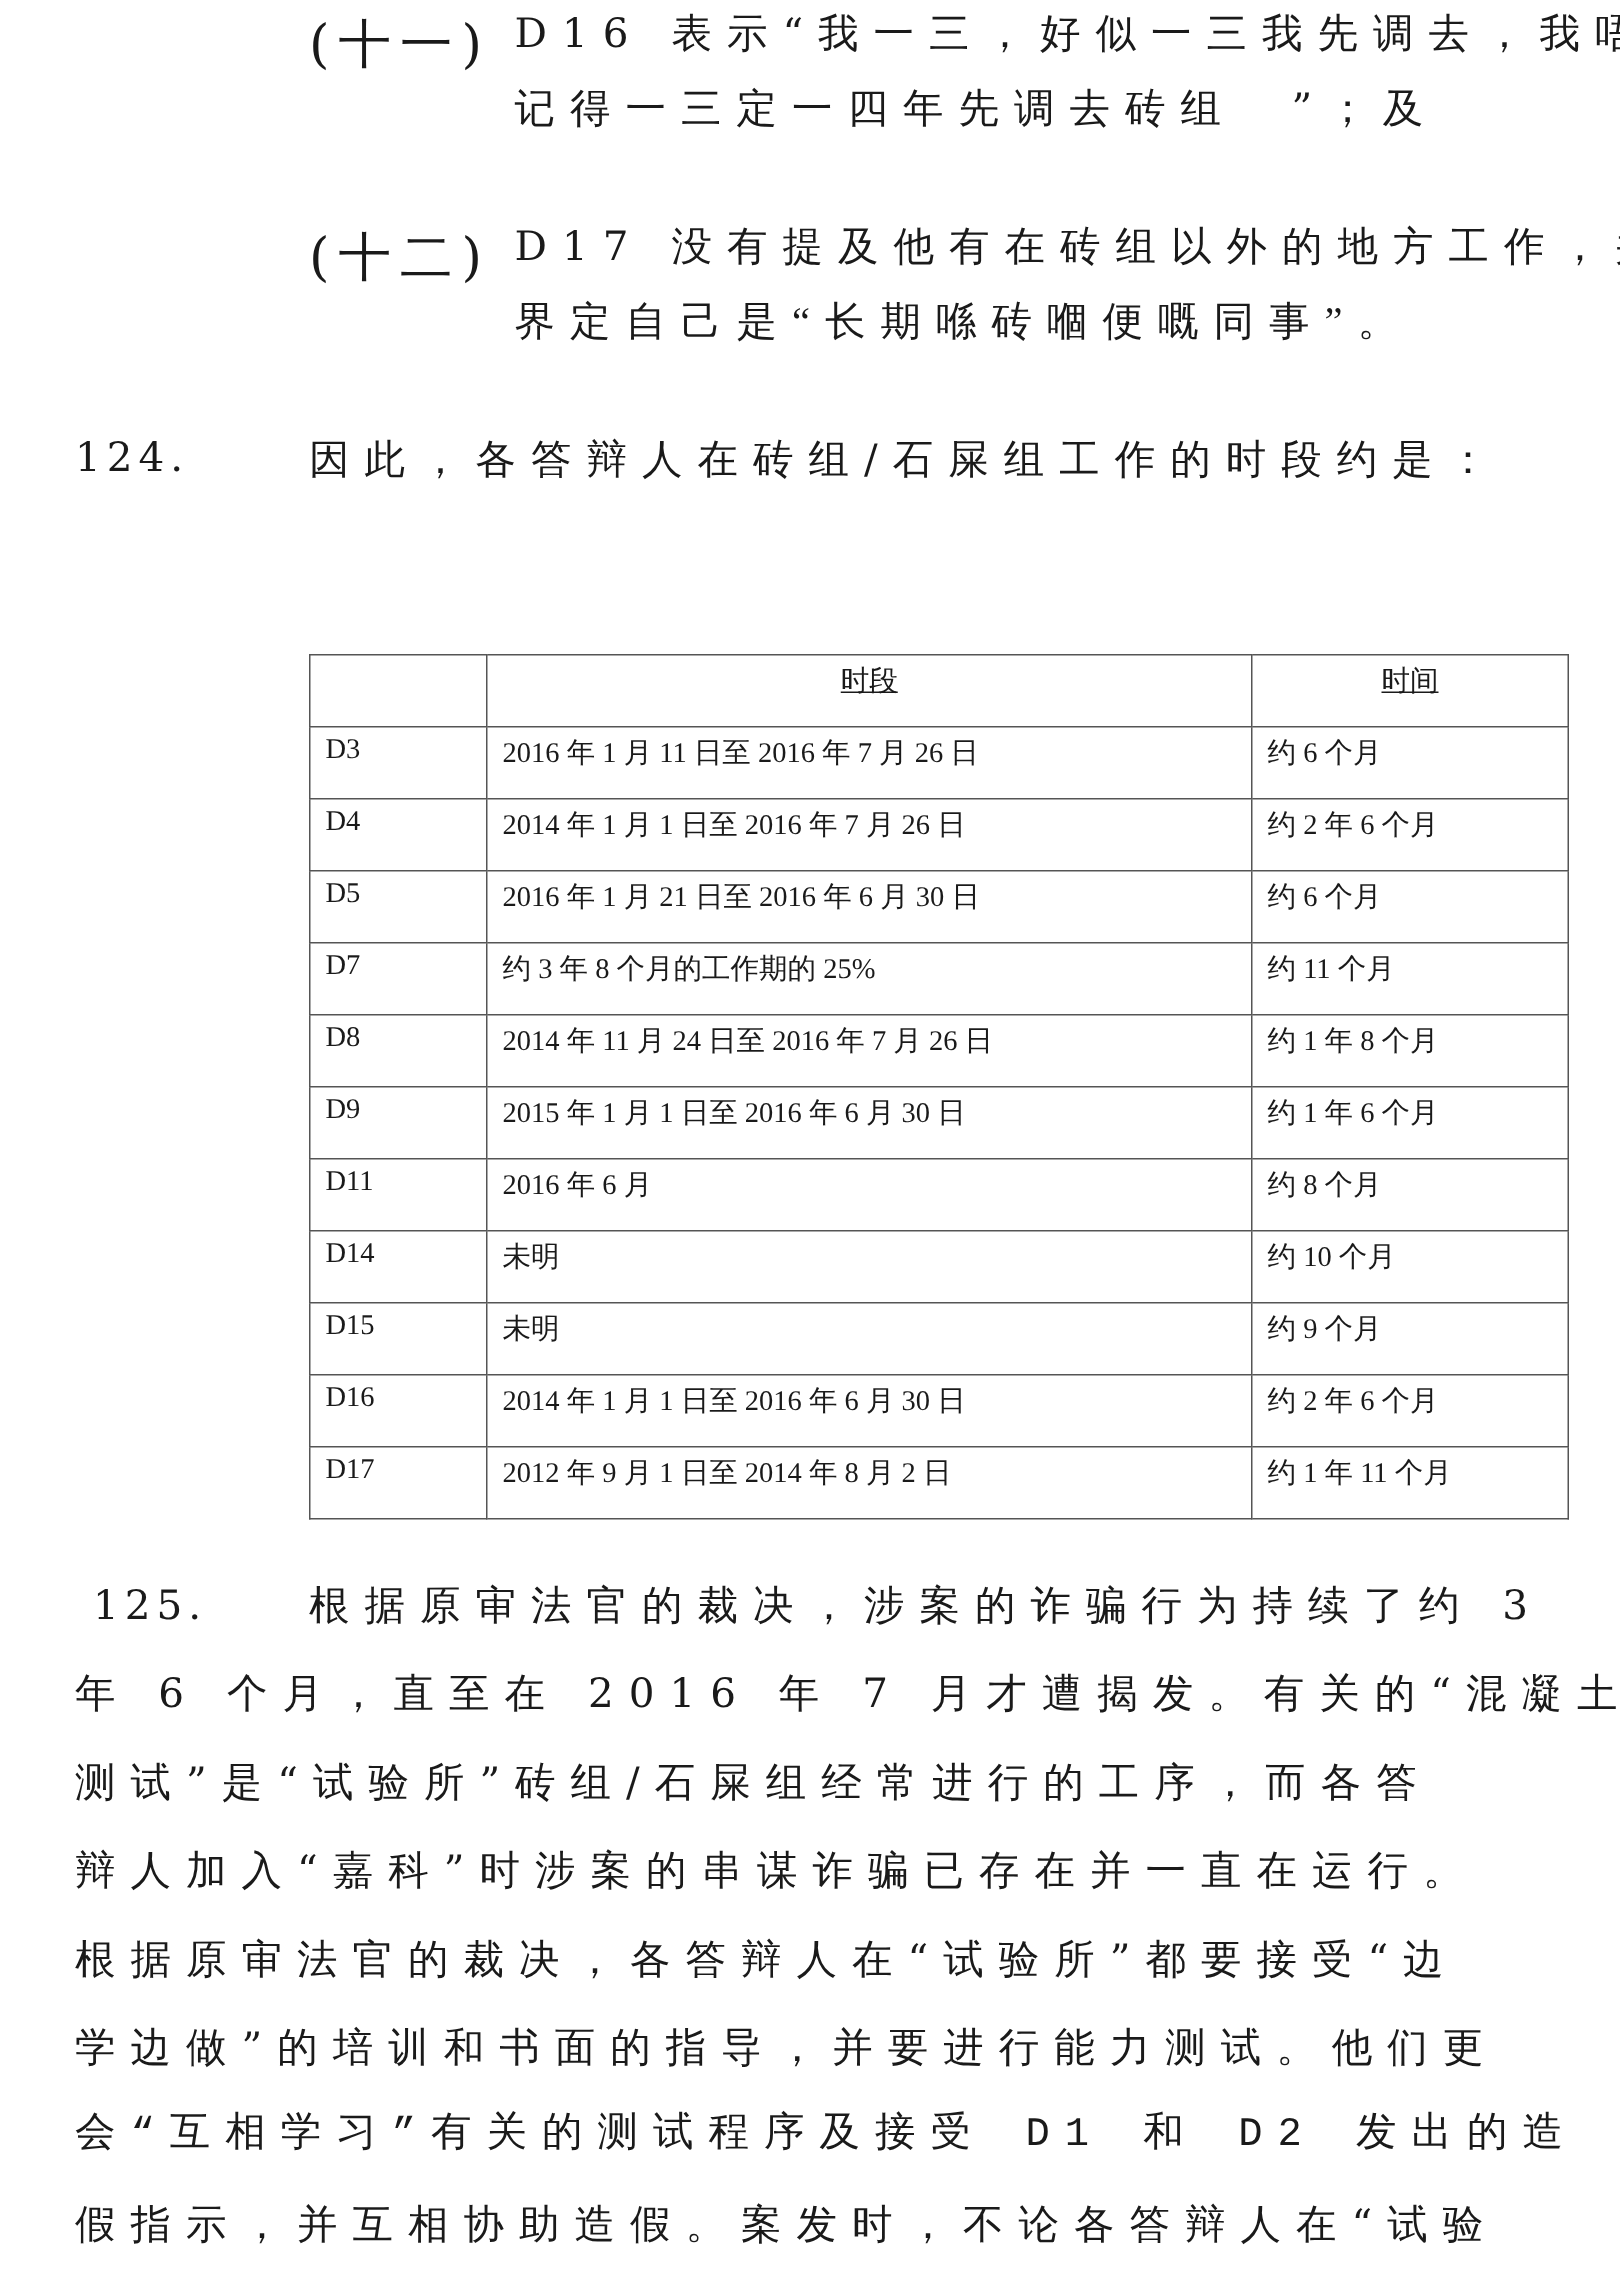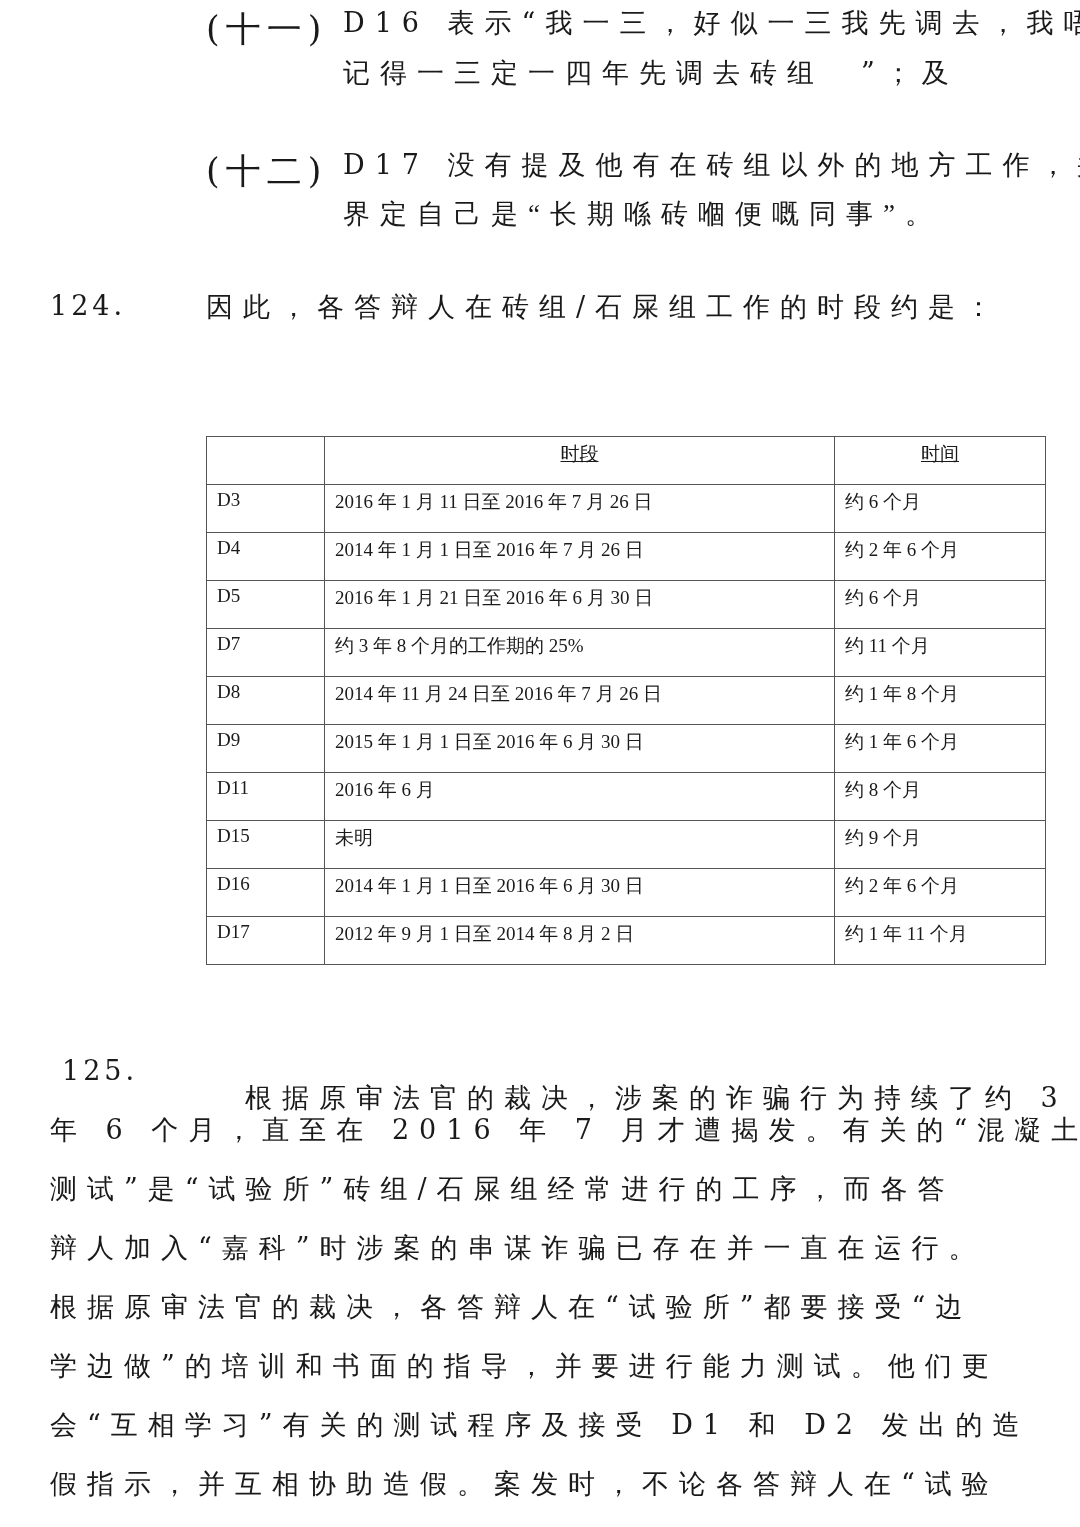--- a/index.html
+++ b/index.html
@@ -72,40 +72,45 @@
         <td>D9</td>
         <td>2015 年 1 月 1 日至 2016 年 6 月 30 日</td>
         <td>约 1 年 6 个月</td>
       </tr>
     <tr>
         <td>D11</td>
         <td>2016 年 6 月</td>
         <td>约 8 个月</td>
       </tr>
     <tr>
+        <td>D14</td>
+        <td>未明</td>
+        <td>约 10 个月</td>
+      </tr>
+    <tr>
         <td>D15</td>
         <td>未明</td>
         <td>约 9 个月</td>
       </tr>
     <tr>
         <td>D16</td>
         <td>2014 年 1 月 1 日至 2016 年 6 月 30 日</td>
         <td>约 2 年 6 个月</td>
       </tr>
     <tr>
         <td>D17</td>
         <td>2012 年 9 月 1 日至 2014 年 8 月 2 日</td>
         <td>约 1 年 11 个月</td>
       </tr>
   </tbody>
 </table>
 
 <div>
   <span class="num" style="left:62px;top:1055px;">125.</span>
-  <div class="para" style="left:206px;top:1068px;margin-left:39px;">根据原审法官的裁决，涉案的诈骗行为持续了约 3</div>
+  <div class="para" style="left:206px;top:1041px;">根据原审法官的裁决，涉案的诈骗行为持续了约 3</div>
   <div class="para" style="left:50px;top:1100px;">年 6 个月，直至在 2016 年 7 月才遭揭发。有关的“混凝土</div>
   <div class="para" style="left:50px;top:1159px;">测试”是“试验所”砖组/石屎组经常进行的工序，而各答</div>
   <div class="para" style="left:50px;top:1218px;">辩人加入“嘉科”时涉案的串谋诈骗已存在并一直在运行。</div>
   <div class="para" style="left:50px;top:1277px;">根据原审法官的裁决，各答辩人在“试验所”都要接受“边</div>
   <div class="para" style="left:50px;top:1336px;">学边做”的培训和书面的指导，并要进行能力测试。他们更</div>
-  <div class="para" style="left:50px;top:1395px;">会“互相学习”有关的测试程序及接受 D1 和 D2 发出的造</div>
+  <div class="para" style="left:50px;top:1395px;font-family:Liberation Mono, monospace;">会“互相学习”有关的测试程序及接受 D1 和 D2 发出的造</div>
   <div class="para" style="left:50px;top:1454px;">假指示，并互相协助造假。案发时，不论各答辩人在“试验</div>
 </div>
 
 </body></html>

